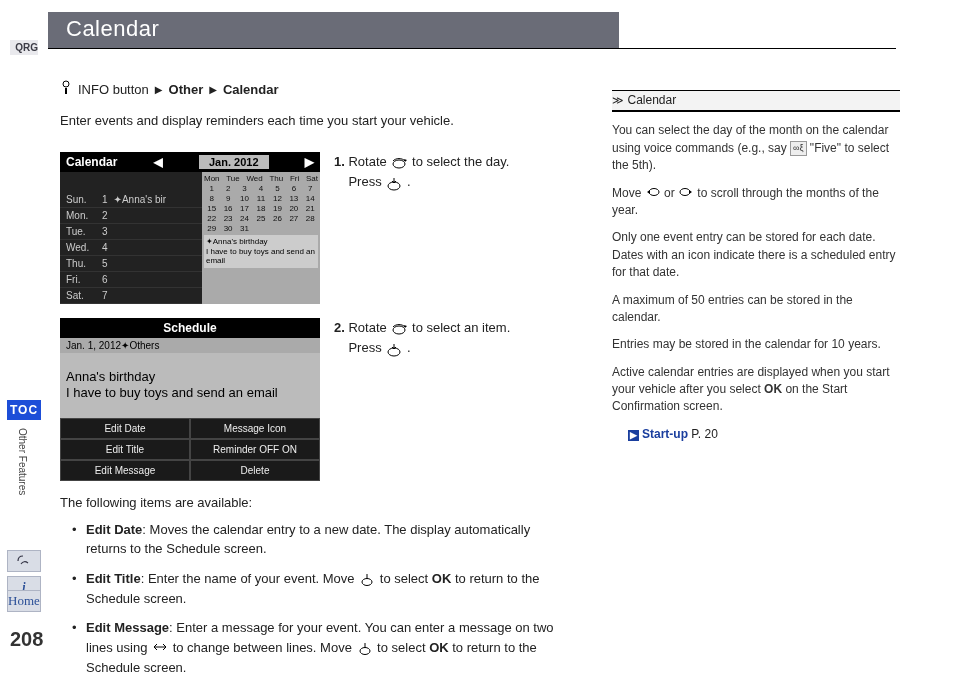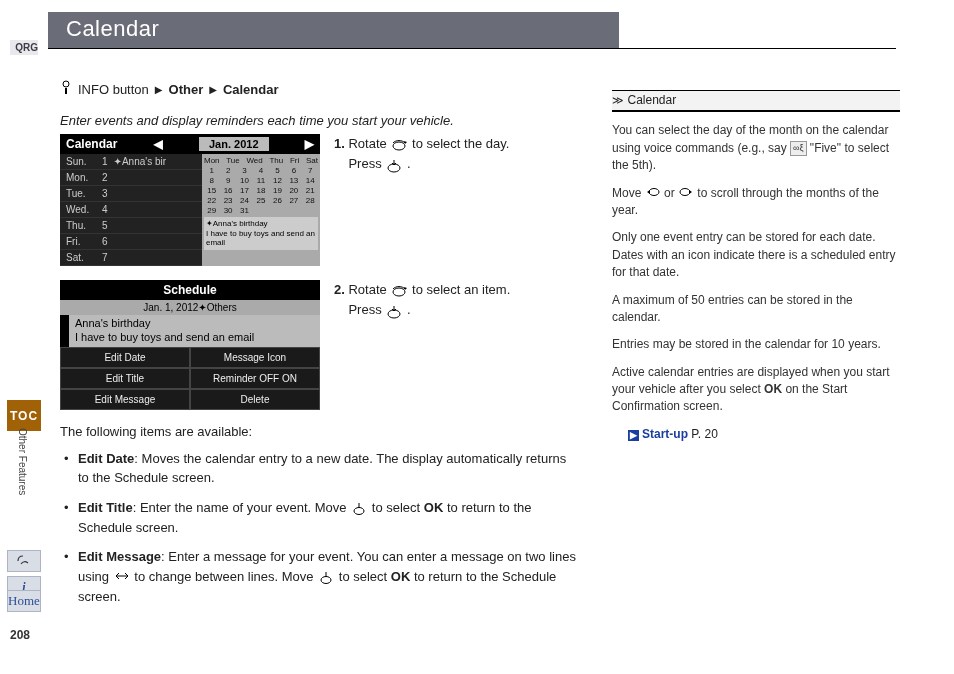--- a/index.html
+++ b/index.html
@@ -19,78 +19,78 @@
     position: absolute; left: 48px; right: 58px; top: 48px; height: 0;
     border-top: 1px solid #000;
   }
 
   
   .qrg {
     position: absolute; left: 10px; top: 40px; width: 28px; text-align: right;
     background: #e9e9ed; font-size: 10px; font-weight: bold; color: #3c3c46; padding: 2px 0;
   }
   .toc-badge {
-    position: absolute; left: 7px; top: 400px; width: 34px; height: 31px;
-    background: #a16207; color: #fff; font-weight: bold; font-size: 12px;
+    position: absolute; left: 7px; top: 400px; width: 34px; height: 20px;
+    background: #1d4ed8; color: #fff; font-weight: bold; font-size: 12px;
     display: flex; align-items: center; justify-content: center; letter-spacing: 1px;
   }
   .side-label {
     position: absolute; left: 16px; top: 428px; width: 12px;
     writing-mode: vertical-rl; font-size: 10px; color: #444;
   }
   .side-btn {
     position: absolute; left: 7px; width: 34px; height: 22px;
     background: #d9dde6; border: 1px solid #aeb4c4; display:flex; align-items:center; justify-content:center;
     font-size: 12px;
   }
   .side-voice { top: 550px; }
   .side-info  { top: 576px; color:#2b4f97; font-family: Georgia, serif; font-weight:bold; font-style:italic;}
   .side-home  { top: 590px; color:#2b4f97; font-family: "Brush Script MT", cursive; font-size:13px;}
-  .page-num   { position:absolute; left:10px; top:628px; font-size:12px; font-weight:bold; color:#333;}
+  .page-num   { position:absolute; left:10px; top:628px; font-size:20px; font-weight:bold; color:#333;}
 
   
   .col-left  { position:absolute; left:60px;  top:80px;  width:520px; }
   .col-right { position:absolute; left:612px; top:90px;  width:288px; font-size:12px; line-height:1.45; }
 
   
   .bc { display:flex; align-items:center; gap:6px; font-size:13px; margin-bottom:14px;}
   .info-icon { font-size:14px; }
   .tri { font-size:10px; }
   .bold { font-weight:bold; }
 
-  .intro { margin-bottom:6px;font-style:italic; }
+  .intro { margin-bottom:24px; }
 
   
   .row { display:flex; align-items:flex-start; gap:14px; margin-bottom:14px;}
   .shot { background:#000; color:#ccc; font-size:10px; width:260px; }
   .shot-hdr { background:#000; color:#fff; padding:3px 6px; display:flex; justify-content:space-between; align-items:center; font-weight:bold; font-size:12px;}
   .shot-hdr .month { background:#bbb; color:#000; padding:1px 10px; border-radius:0; font-size:11px;}
   .shot-body { display:flex; background:#222; }
-  .shot-list { flex:1; }
+  .shot-list { flex:1;margin-top:20px; }
   .shot-list .r { display:flex; gap:6px; padding:2px 6px; border-bottom:1px solid #333; color:#ccc; font-size:10px;}
   .shot-list .r span:first-child { width:30px; }
   .shot-cal { width:118px; background:#aaa; color:#111; font-size:9px; padding:2px;}
   .shot-cal .dow { display:flex; justify-content:space-between; font-size:8px; margin-bottom:1px;}
   .shot-cal .grid { display:grid; grid-template-columns:repeat(7,1fr); gap:1px; font-size:8px;}
   .shot-cal .grid span { text-align:center; }
   .shot-cal .ev { background:#ccc; color:#000; font-size:8px; padding:2px; margin-top:2px; line-height:1.2;}
 
-  .shot2-top { background:#aaa; color:#000; padding:2px 6px; display:flex; justify-content:center; font-size:10px;}
-  .shot2-ev  { background:#bbb; color:#000; padding:2px 6px; font-size:11px; line-height:1.25;margin-left:9px;}
+  .shot2-top { background:#aaa; color:#000; padding:2px 6px; display:flex; justify-content:flex-start; font-size:10px;}
+  .shot2-ev  { background:#bbb; color:#000; padding:16px 6px; font-size:13px; line-height:1.25;}
   .shot2-btns { display:grid; grid-template-columns:1fr 1fr; }
   .shot2-btns div { background:#1a1a1a; color:#eee; text-align:center; padding:4px 2px; border:1px solid #444; font-size:10px;}
   .shot2-ft { text-align:center; background:#000; color:#ccc; font-size:9px; padding:2px 0;}
 
   .step { flex:1; font-size:13px; line-height:1.5; }
   .step .n { font-weight:bold; }
   .inline-icon { display:inline-block; vertical-align:middle; width:18px; text-align:center;}
 
   .avail { margin-top:6px; }
   .bul { list-style:none; padding-left:14px; }
-  .bul li { position:relative; margin:10px 4px; line-height:1.5; }
+  .bul li { position:relative; margin:10px 12px; line-height:1.5; }
   .bul li::before { content:"•"; position:absolute; left:-14px; top:0; }
 
   
   .side-head { display:flex; align-items:center; gap:4px; border-top:1px solid #000; border-bottom:2px solid #000; padding:1px 0; background:#f3f3f3;}
   .side-head .gly { font-size:11px; }
   .col-right p { margin:10px 0; color:#333; }
   .col-right .sm-icon { display:inline-block; border:1px solid #999; background:#eee; font-size:9px; padding:0 2px; vertical-align:middle;}
   .link-ref { color:#1a3e9e; font-weight:bold;padding-left:16px; }
   .link-ref .pg { font-weight:normal; color:#222; }
   .sq { display:inline-block; width:11px; height:11px; background:#1a3e9e; color:#fff; font-size:9px; text-align:center; line-height:11px; margin-right:3px;}

